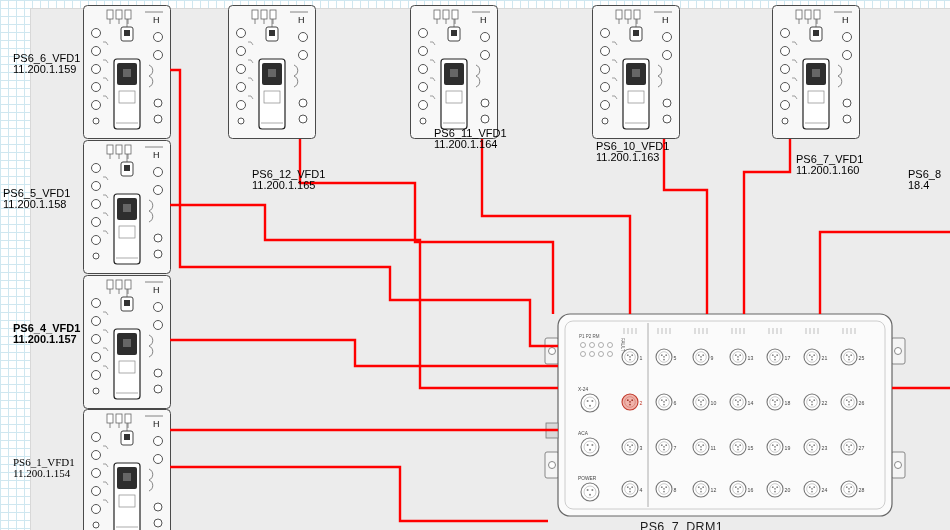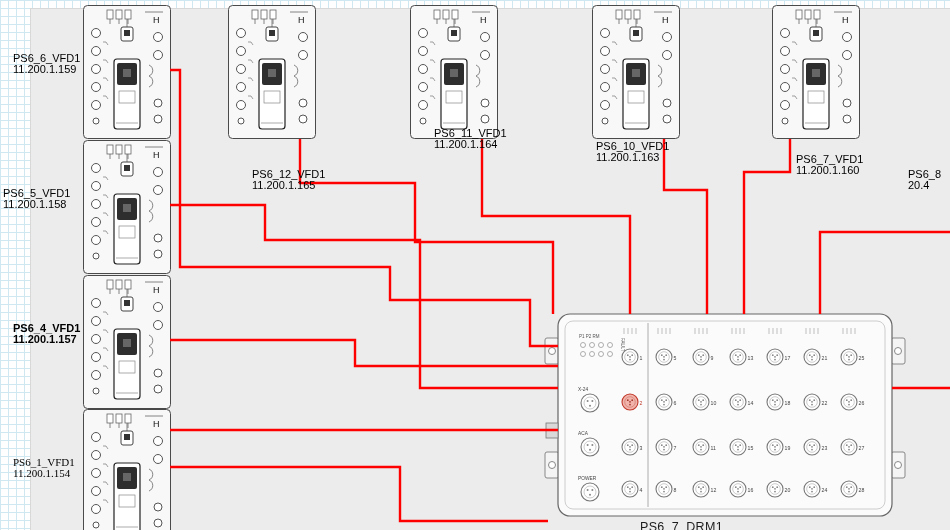--- a/index.html
+++ b/index.html
@@ -606,16 +606,16 @@
       <div class="lbl" style="left: 596px; top: 141px;">
         <div>PS6_10_VFD1</div>
         <div>11.200.1.163</div>
       </div>
       <div class="lbl" style="left: 796px; top: 141px; margin-top: 13px;">
         <div>PS6_7_VFD1</div>
         <div>11.200.1.160</div>
       </div>
       <div class="lbl" style="left: 908px; top: 141px; margin-top: 28px;">
         <div>PS6_8</div>
-        <div>20.4</div>
+        <div>18.4</div>
       </div>
     </div>
 </div>
 
 </body></html>

